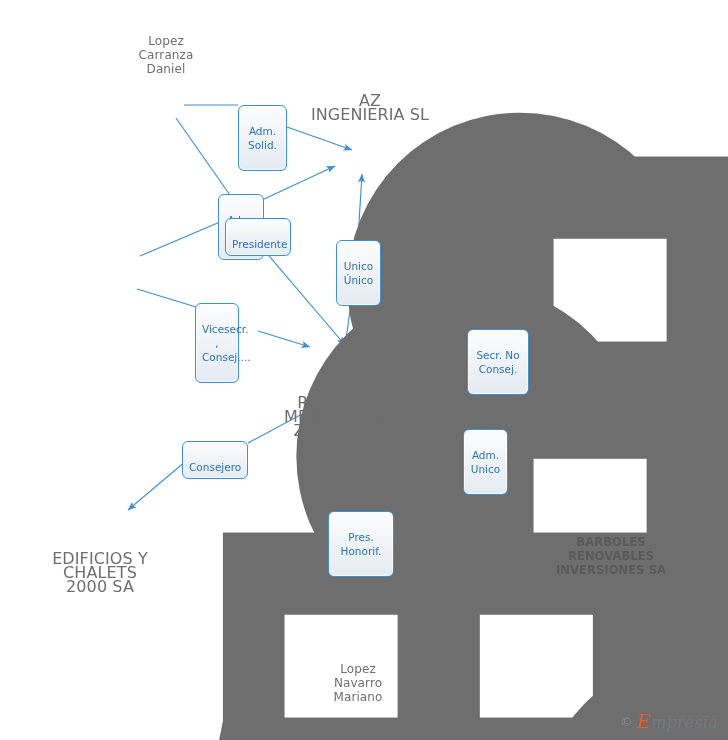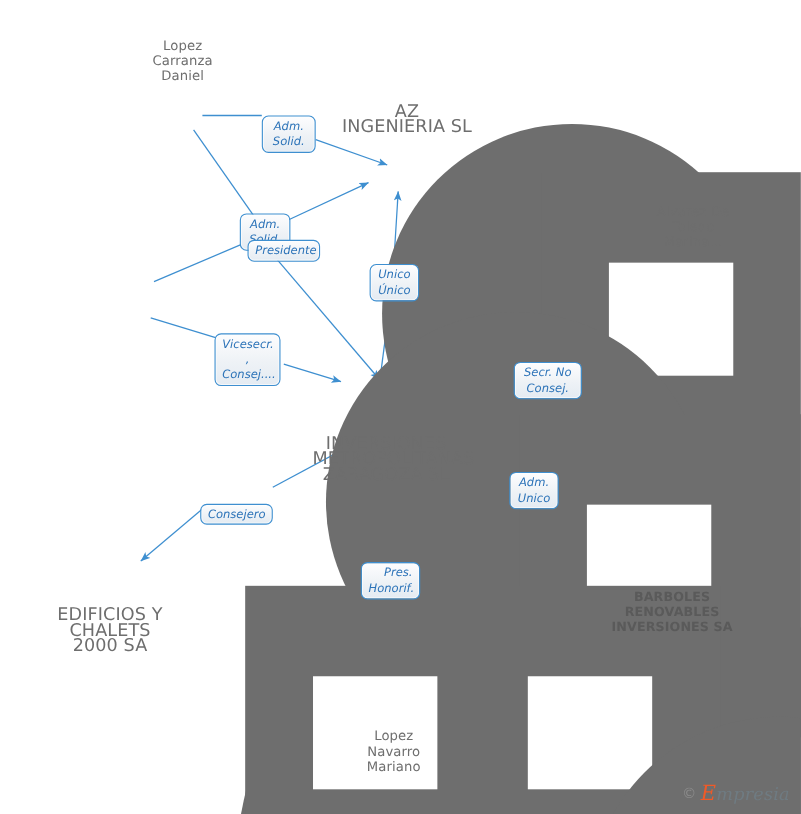--- a/index.html
+++ b/index.html
@@ -35,24 +35,23 @@
   .edge-label{
     position:absolute;
     box-sizing:border-box;
     border:1px solid #3E8FD0;
     border-radius:6px;
     background:linear-gradient(to bottom,#fdfdfe 0%,#eef2f6 55%,#e4ebf2 100%);
     color:#2C73B8;
     font-size:10.5px;
     line-height:14px;
     text-align:center;
-    padding:2px 6px;
+    padding:18px 6px;
     white-space:pre-line;
     box-shadow:0 0 0 1px rgba(255,255,255,.6) inset;
-    font-style:italic;
   }
 
   
   .icon{position:absolute;}
 
   
   #watermark{
     position:absolute;
     right:10px;bottom:8px;
     display:flex;align-items:center;gap:4px;
@@ -149,21 +148,21 @@
     <rect x="5" y="1" width="21" height="31" fill="#6E6E6E"></rect>
     <rect x="8" y="5" width="5.5" height="5" fill="#ffffff"></rect>
     <rect x="17.5" y="5" width="5.5" height="5" fill="#ffffff"></rect>
     <rect x="8" y="12.5" width="5.5" height="5" fill="#ffffff"></rect>
     <rect x="17.5" y="12.5" width="5.5" height="5" fill="#ffffff"></rect>
     <rect x="8" y="20" width="5.5" height="5" fill="#ffffff"></rect>
     <rect x="17.5" y="20" width="5.5" height="5" fill="#ffffff"></rect>
     <rect x="12.5" y="26" width="6" height="6" fill="#ffffff"></rect>
     <rect x="1" y="31" width="30" height="3.5" fill="#6E6E6E"></rect>
   </svg>
-  <div class="node-label company" style="left:284px;top:396px;width:134px;">INVERSIONES
+  <div class="node-label company" style="left:284px;top:396px;width:134px;">RENOVABLES
 METROPOLITANAS
 ZARAGOZA SL</div>
 
   <svg class="icon" style="left:85px;top:512px;" width="30" height="34" viewBox="0 0 32 36">
     <rect x="5" y="1" width="21" height="31" fill="#6E6E6E"></rect>
     <rect x="8" y="5" width="5.5" height="5" fill="#ffffff"></rect>
     <rect x="17.5" y="5" width="5.5" height="5" fill="#ffffff"></rect>
     <rect x="8" y="12.5" width="5.5" height="5" fill="#ffffff"></rect>
     <rect x="17.5" y="12.5" width="5.5" height="5" fill="#ffffff"></rect>
     <rect x="8" y="20" width="5.5" height="5" fill="#ffffff"></rect>
@@ -205,29 +204,29 @@
 Solid.</div>
 
   <div class="edge-label" style="left:225px;top:218px;width:66px;height:20px;line-height:15px;text-align:center;">Presidente</div>
 
   <div class="edge-label" style="left:336px;top:240px;width:45px;">Unico
 Único</div>
 
   <div class="edge-label" style="left:467px;top:290px;width:62px;margin-top:39px;">Secr.  No
 Consej.</div>
 
-  <div class="edge-label" style="left:195px;top:303px;width:60px;">Vicesecr. ,
+  <div class="edge-label" style="left:195px;top:303px;width:44px;">Vicesecr. ,
 Consej....</div>
 
-  <div class="edge-label" style="left:182px;top:458px;width:66px;height:19px;line-height:14px;text-align:right;">Consejero</div>
+  <div class="edge-label" style="left:182px;top:441px;width:66px;height:19px;line-height:14px;text-align:right;">Consejero</div>
 
   <div class="edge-label" style="left:463px;top:429px;width:45px;">Adm.
 Unico</div>
 
-  <div class="edge-label" style="left:328px;top:511px;width:54px;text-align:right;">Pres.
+  <div class="edge-label" style="left:328px;top:511px;width:66px;">Pres.
 Honorif.</div>
 
   <div id="watermark">
     <span class="c">©</span>
     <span class="brand"><span class="cap">E</span><span>mpresia</span></span>
   </div>
 
 </div>
 
 </body></html>

